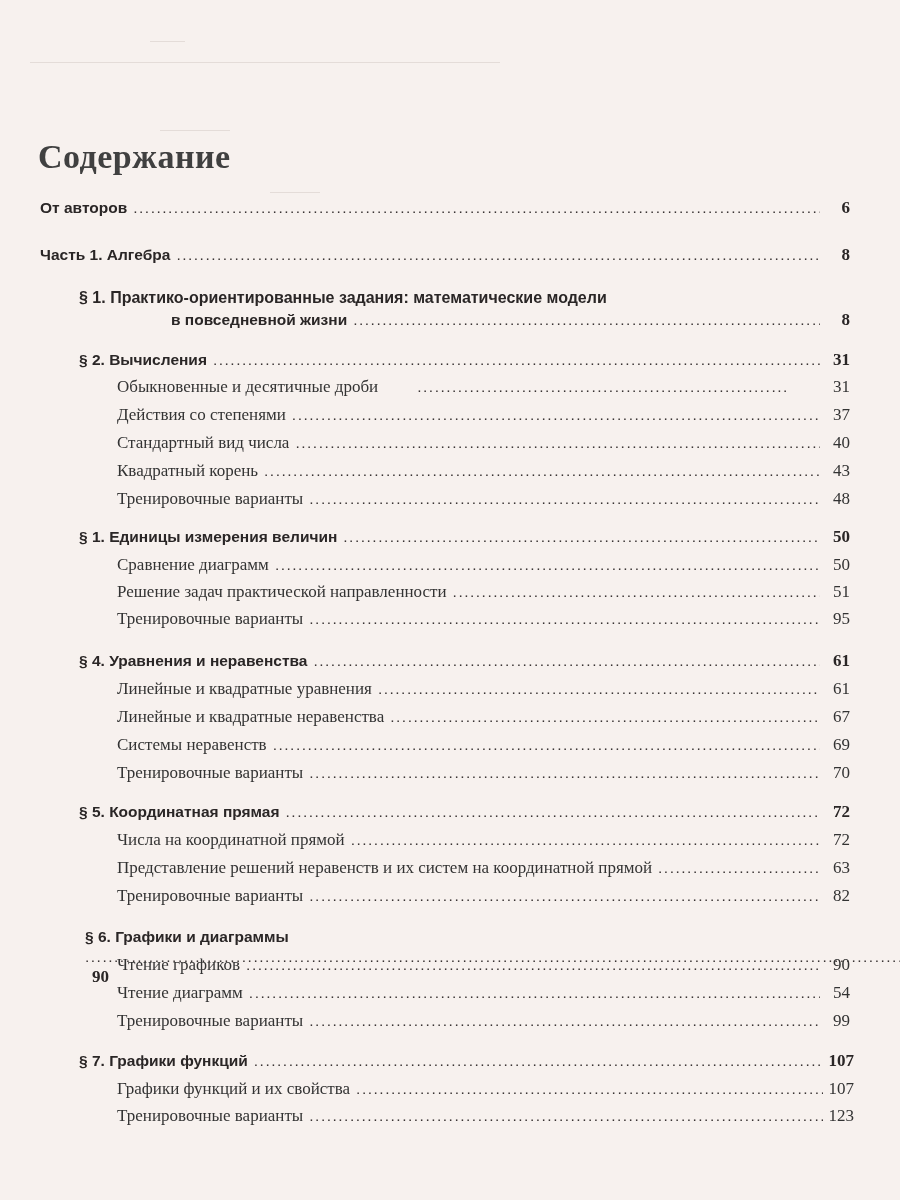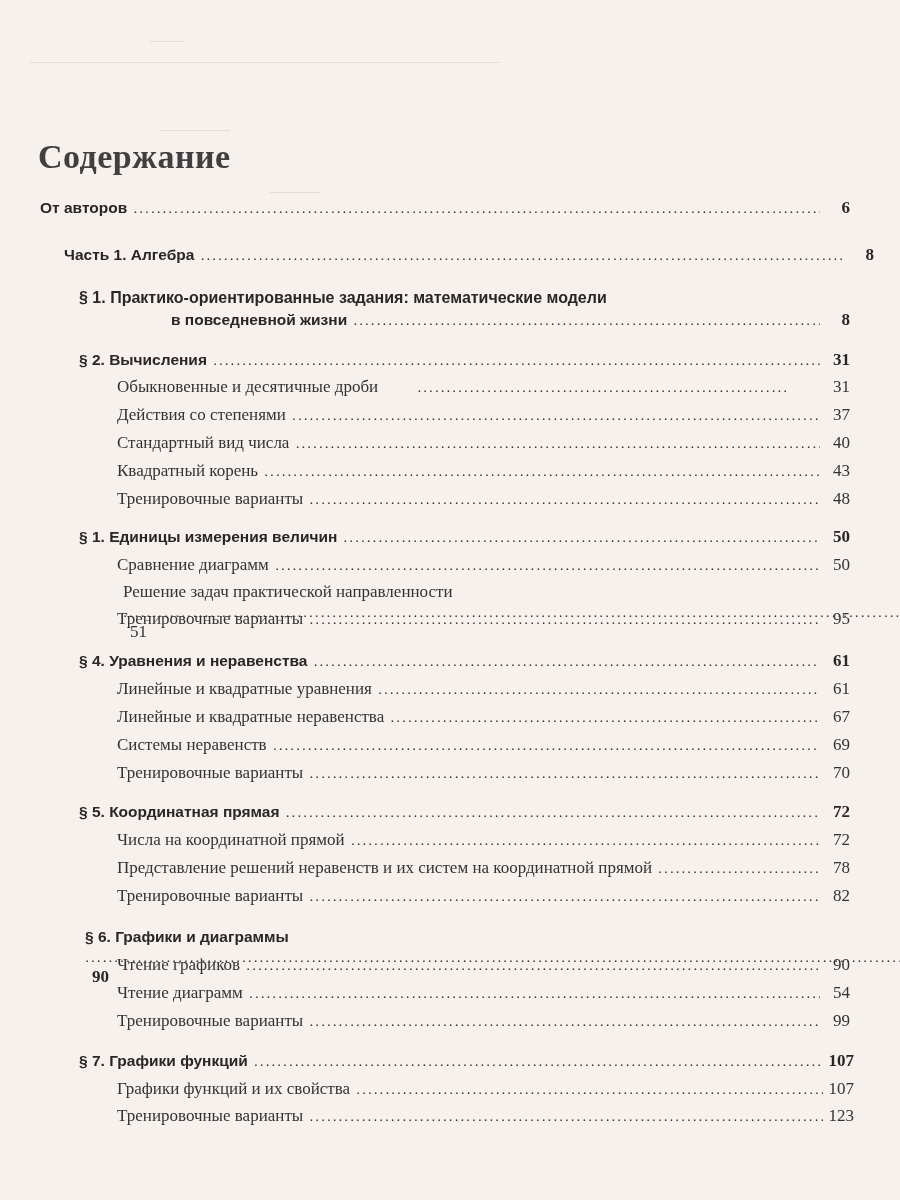--- a/index.html
+++ b/index.html
@@ -52,21 +52,21 @@
 <h1>Содержание</h1>
 
 <div class="toc">
 
   <div class="row bold" style="left:40px; top:198px; width:810px;">
     <span class="lbl">От авторов</span>
     <span class="dots"></span>
     <span class="pg">6</span>
   </div>
 
-  <div class="row bold" style="left:40px; top:245px; width:810px;margin-left:24px;">
+  <div class="row bold" style="left:40px; top:245px; width:810px;">
     <span class="lbl">Часть 1. Алгебра</span>
     <span class="dots"></span>
     <span class="pg">8</span>
   </div>
 
   <div class="wrap-first">§ 1. Практико-ориентированные задания: математические модели</div>
   <div class="row bold" style="left:171px; top:310px; width:679px;">
     <span class="lbl">в повседневной жизни</span>
     <span class="dots"></span>
     <span class="pg">8</span>
@@ -106,21 +106,21 @@
   <div class="row bold" style="left:79px; top:527px; width:771px;">
     <span class="lbl">§ 1. Единицы измерения величин</span>
     <span class="dots"></span>
     <span class="pg">50</span>
   </div>
   <div class="row sub" style="left:117px; top:555px; width:733px;">
     <span class="lbl">Сравнение диаграмм</span>
     <span class="dots"></span>
     <span class="pg">50</span>
   </div>
-  <div class="row sub" style="left:117px; top:582px; width:733px;flex-direction:column;">
+  <div class="row sub" style="left:117px; top:582px; width:733px;">
     <span class="lbl">Решение задач практической направленности</span>
     <span class="dots"></span>
     <span class="pg">51</span>
   </div>
   <div class="row sub" style="left:117px; top:609px; width:733px;">
     <span class="lbl">Тренировочные варианты</span>
     <span class="dots"></span>
     <span class="pg">95</span>
   </div>
 
@@ -156,21 +156,21 @@
     <span class="pg">72</span>
   </div>
   <div class="row sub" style="left:117px; top:830px; width:733px;">
     <span class="lbl">Числа на координатной прямой</span>
     <span class="dots"></span>
     <span class="pg">72</span>
   </div>
   <div class="row sub" style="left:117px; top:858px; width:733px;">
     <span class="lbl">Представление решений неравенств и их систем на координатной прямой</span>
     <span class="dots"></span>
-    <span class="pg">78</span>
+    <span class="pg">63</span>
   </div>
   <div class="row sub" style="left:117px; top:886px; width:733px;">
     <span class="lbl">Тренировочные варианты</span>
     <span class="dots"></span>
     <span class="pg">82</span>
   </div>
 
   <div class="row bold" style="left:79px; top:927px; width:771px;flex-direction:column;">
     <span class="lbl">§ 6. Графики и диаграммы</span>
     <span class="dots"></span>

